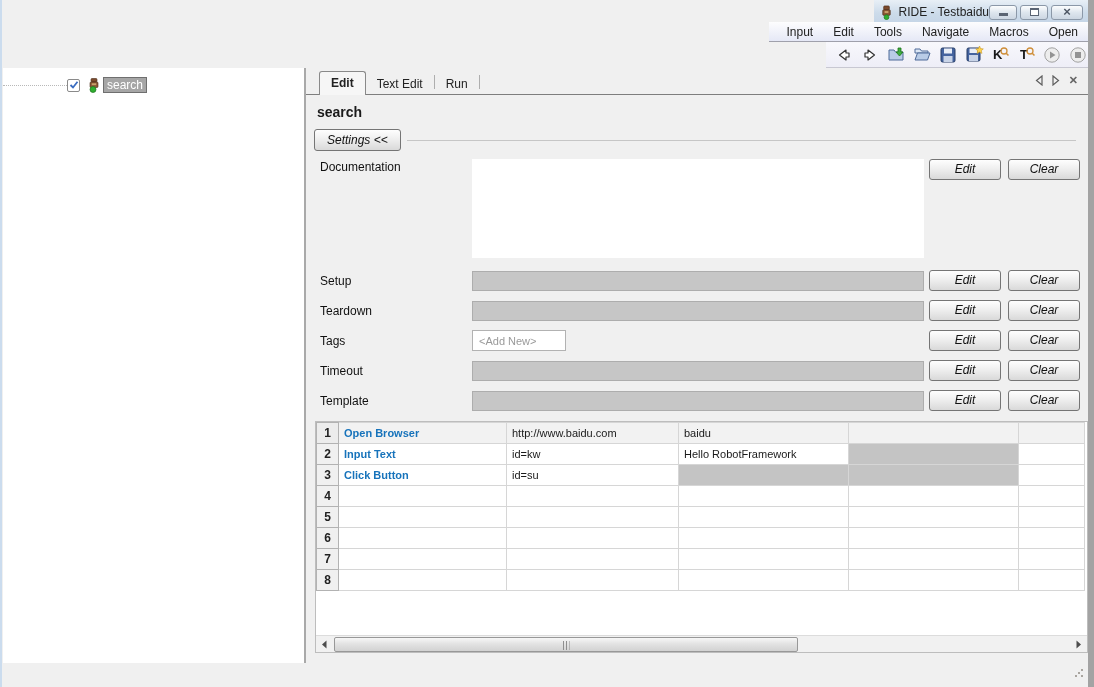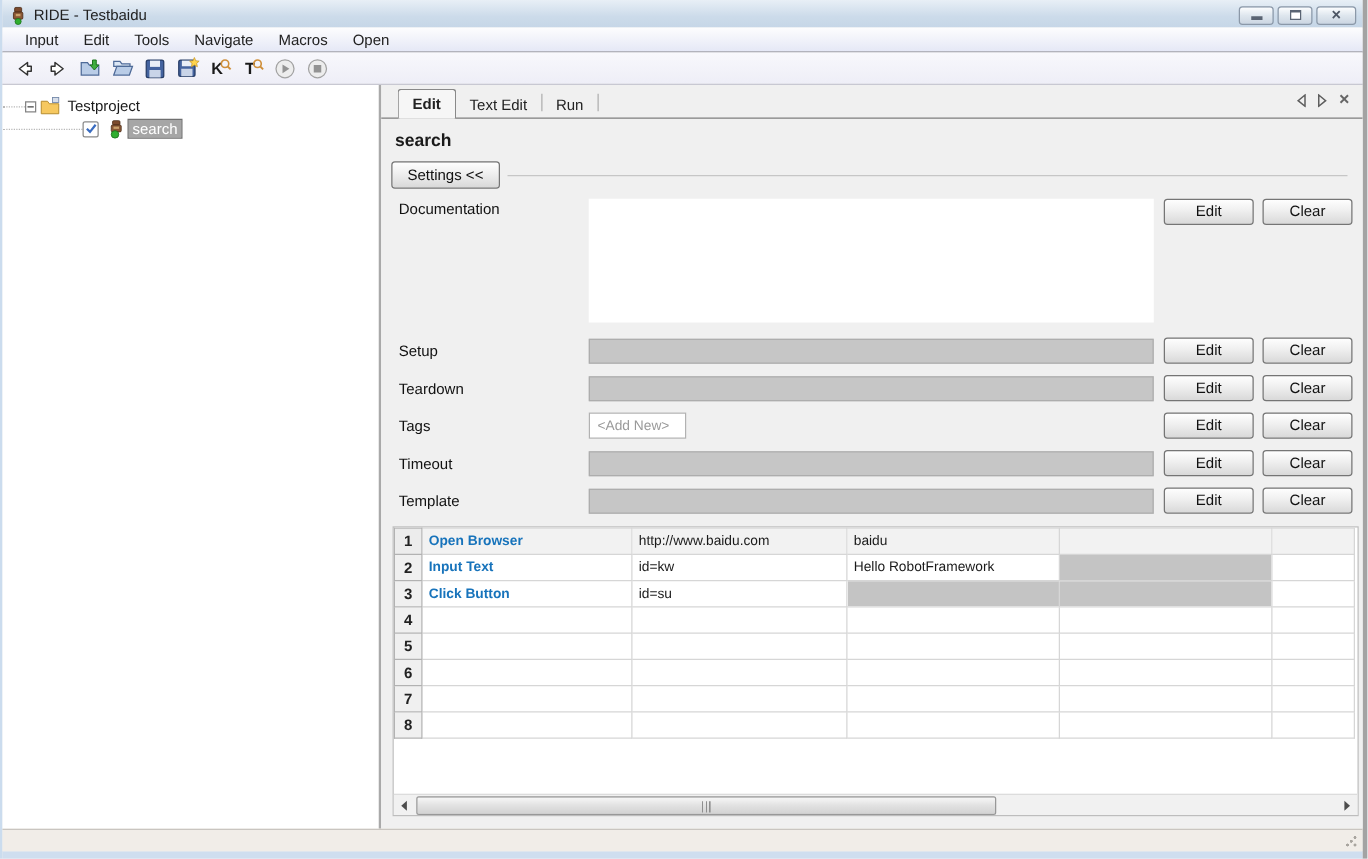--- a/index.html
+++ b/index.html
@@ -1,20 +1,20 @@
 <!DOCTYPE html>
 <html><head>
 <meta charset="utf-8">
 <style>
   * { margin:0; padding:0; box-sizing:border-box; }
   html,body { width:1094px; height:687px; }
   body { font-family:"Liberation Sans", sans-serif; font-size:12px; color:#1a1a1a; background:#eef3fa; }
 
   .window { width:1094px; height:687px; display:flex; flex-direction:column;
-            border-left:2px solid #cbdcee; border-right:4px solid #a3a3a3; background:#f0f0f0; }
+            border-left:2px solid #cbdcee; border-right:6px solid #a3a3a3; background:#f0f0f0;align-items:flex-end; }
 
   
   .titlebar { height:22px; background:linear-gradient(#e8eff6,#ccdbea 60%,#c6d6e7);
               display:flex; align-items:center; padding:2px 5px 0 5px; flex:0 0 auto; }
   .app-icon { width:15px; height:15px; margin-right:5px; flex:0 0 auto; }
   .title-text { font-size:12px; color:#222; }
   .win-controls { margin-left:auto; display:flex; gap:3px; }
   .win-btn { width:28px; height:15px; border:1px solid #8b98a8; border-radius:3px;
              background:linear-gradient(#fcfdfe,#dee6ee 50%,#ccd6e2); display:flex;
              align-items:center; justify-content:center; cursor:default; }
@@ -55,31 +55,31 @@
                 font-weight:bold; margin-bottom:-1px; padding-bottom:5px; z-index:3; }
   .tab-sep { width:1px; height:14px; background:#aeaeae; margin-bottom:5px; }
   .tab-nav { position:absolute; right:10px; top:7px; display:flex; align-items:center; gap:9px; z-index:2; }
   .tab-nav .nav-i { color:#666; font-size:11px; line-height:11px; }
 
   
   .editor { flex:1 1 auto; border-top:1px solid #7e7e7e; background:#f0f0f0; position:relative; overflow:hidden; }
   .test-title { font-size:14px; font-weight:bold; margin:9px 0 0 11px; }
   .settings-row { display:flex; align-items:center; margin:9px 12px 8px 8px; }
   .btn { border:1px solid #757575; border-radius:3px; background:linear-gradient(#fefefe,#efefef 45%,#d9d9d9);
-         font-size:12px; color:#111; text-align:center; font-family:"Liberation Sans",sans-serif; }
+         font-size:12px; color:#111; text-align:center; font-family:"Liberation Sans",sans-serif;font-style:italic; }
   .btn-settings { padding:3px 12px; }
   .sep-line { flex:1; height:1px; background:#c6c6c6; margin-left:6px; }
 
   .fields { margin-left:14px; margin-right:8px; }
   .frow { display:flex; align-items:center; margin-bottom:9px; }
   .frow.top { align-items:flex-start; margin-bottom:12px; }
   .flabel { width:152px; color:#111; padding-top:1px; flex:0 0 auto; }
   .doc-box { width:452px; height:99px; background:#fff; }
   .gray-field { width:452px; height:20px; background:#c6c6c6; border:1px solid #adadad; }
-  .tag-box { width:78px; height:21px; background:#fff; border:1px solid #b2b2b2; color:#9a9a9a;
+  .tag-box { width:94px; height:21px; background:#fff; border:1px solid #b2b2b2; color:#9a9a9a;
              font-size:11px; display:flex; align-items:center; padding-left:6px; }
   .field-slot { width:452px; flex:0 0 auto; }
   .row-btns { margin-left:auto; display:flex; gap:7px; }
   .btn-sm { width:72px; height:21px; line-height:19px; }
 
   
   .grid-wrap { margin:10px 0 0 9px; width:773px; height:232px; background:#fff;
                border:1px solid #bdbdbd; position:relative; overflow:hidden; }
   table.kwgrid { border-collapse:collapse; table-layout:fixed; width:768px; font-size:11px; }
   .kwgrid td { border:1px solid #d6d6d6; height:21px; padding:1px 5px; overflow:hidden;
@@ -209,29 +209,20 @@
       <svg width="18" height="18" viewBox="0 0 18 18">
         <circle cx="9" cy="9" r="7.2" fill="#ededed" stroke="#a2a2a2" stroke-width="1"></circle>
         <rect x="6" y="6" width="6" height="6" fill="#939393"></rect>
       </svg>
     </span>
   </div>
 
   <div class="content">
 
     <div class="tree-panel">
-      <div class="tree-row">
-        <span class="dots" style="width:18px"></span>
-        <span class="expander"></span>
-        <svg class="tree-icon" viewBox="0 0 16 16">
-          <path d="M1 4 L6 4 L7.5 6 L15 6 L15 14 L1 14 Z" fill="#f6c85f" stroke="#b68c2e" stroke-width="0.8"></path>
-          <rect x="10" y="1" width="5" height="4" fill="#d7dee9" stroke="#7187a8" stroke-width="0.7"></rect>
-        </svg>
-        <span class="tree-label">Testproject</span>
-      </div>
       <div class="tree-row">
         <span class="dots" style="width:64px"></span>
         <span class="checkbox">
           <svg width="10" height="10" viewBox="0 0 10 10">
             <path d="M1.5 5 L4 7.5 L8.5 1.8" fill="none" stroke="#3a6cc0" stroke-width="1.8"></path>
           </svg>
         </span>
         <svg class="tree-icon" style="width:14px;height:15px" viewBox="0 0 14 15">
           <rect x="4" y="0.5" width="6" height="3.5" rx="1" fill="#7b4a2d" stroke="#4a2b17" stroke-width="0.6"></rect>
           <rect x="3" y="4" width="8" height="5.5" rx="1" fill="#8a5836" stroke="#4a2b17" stroke-width="0.6"></rect>

